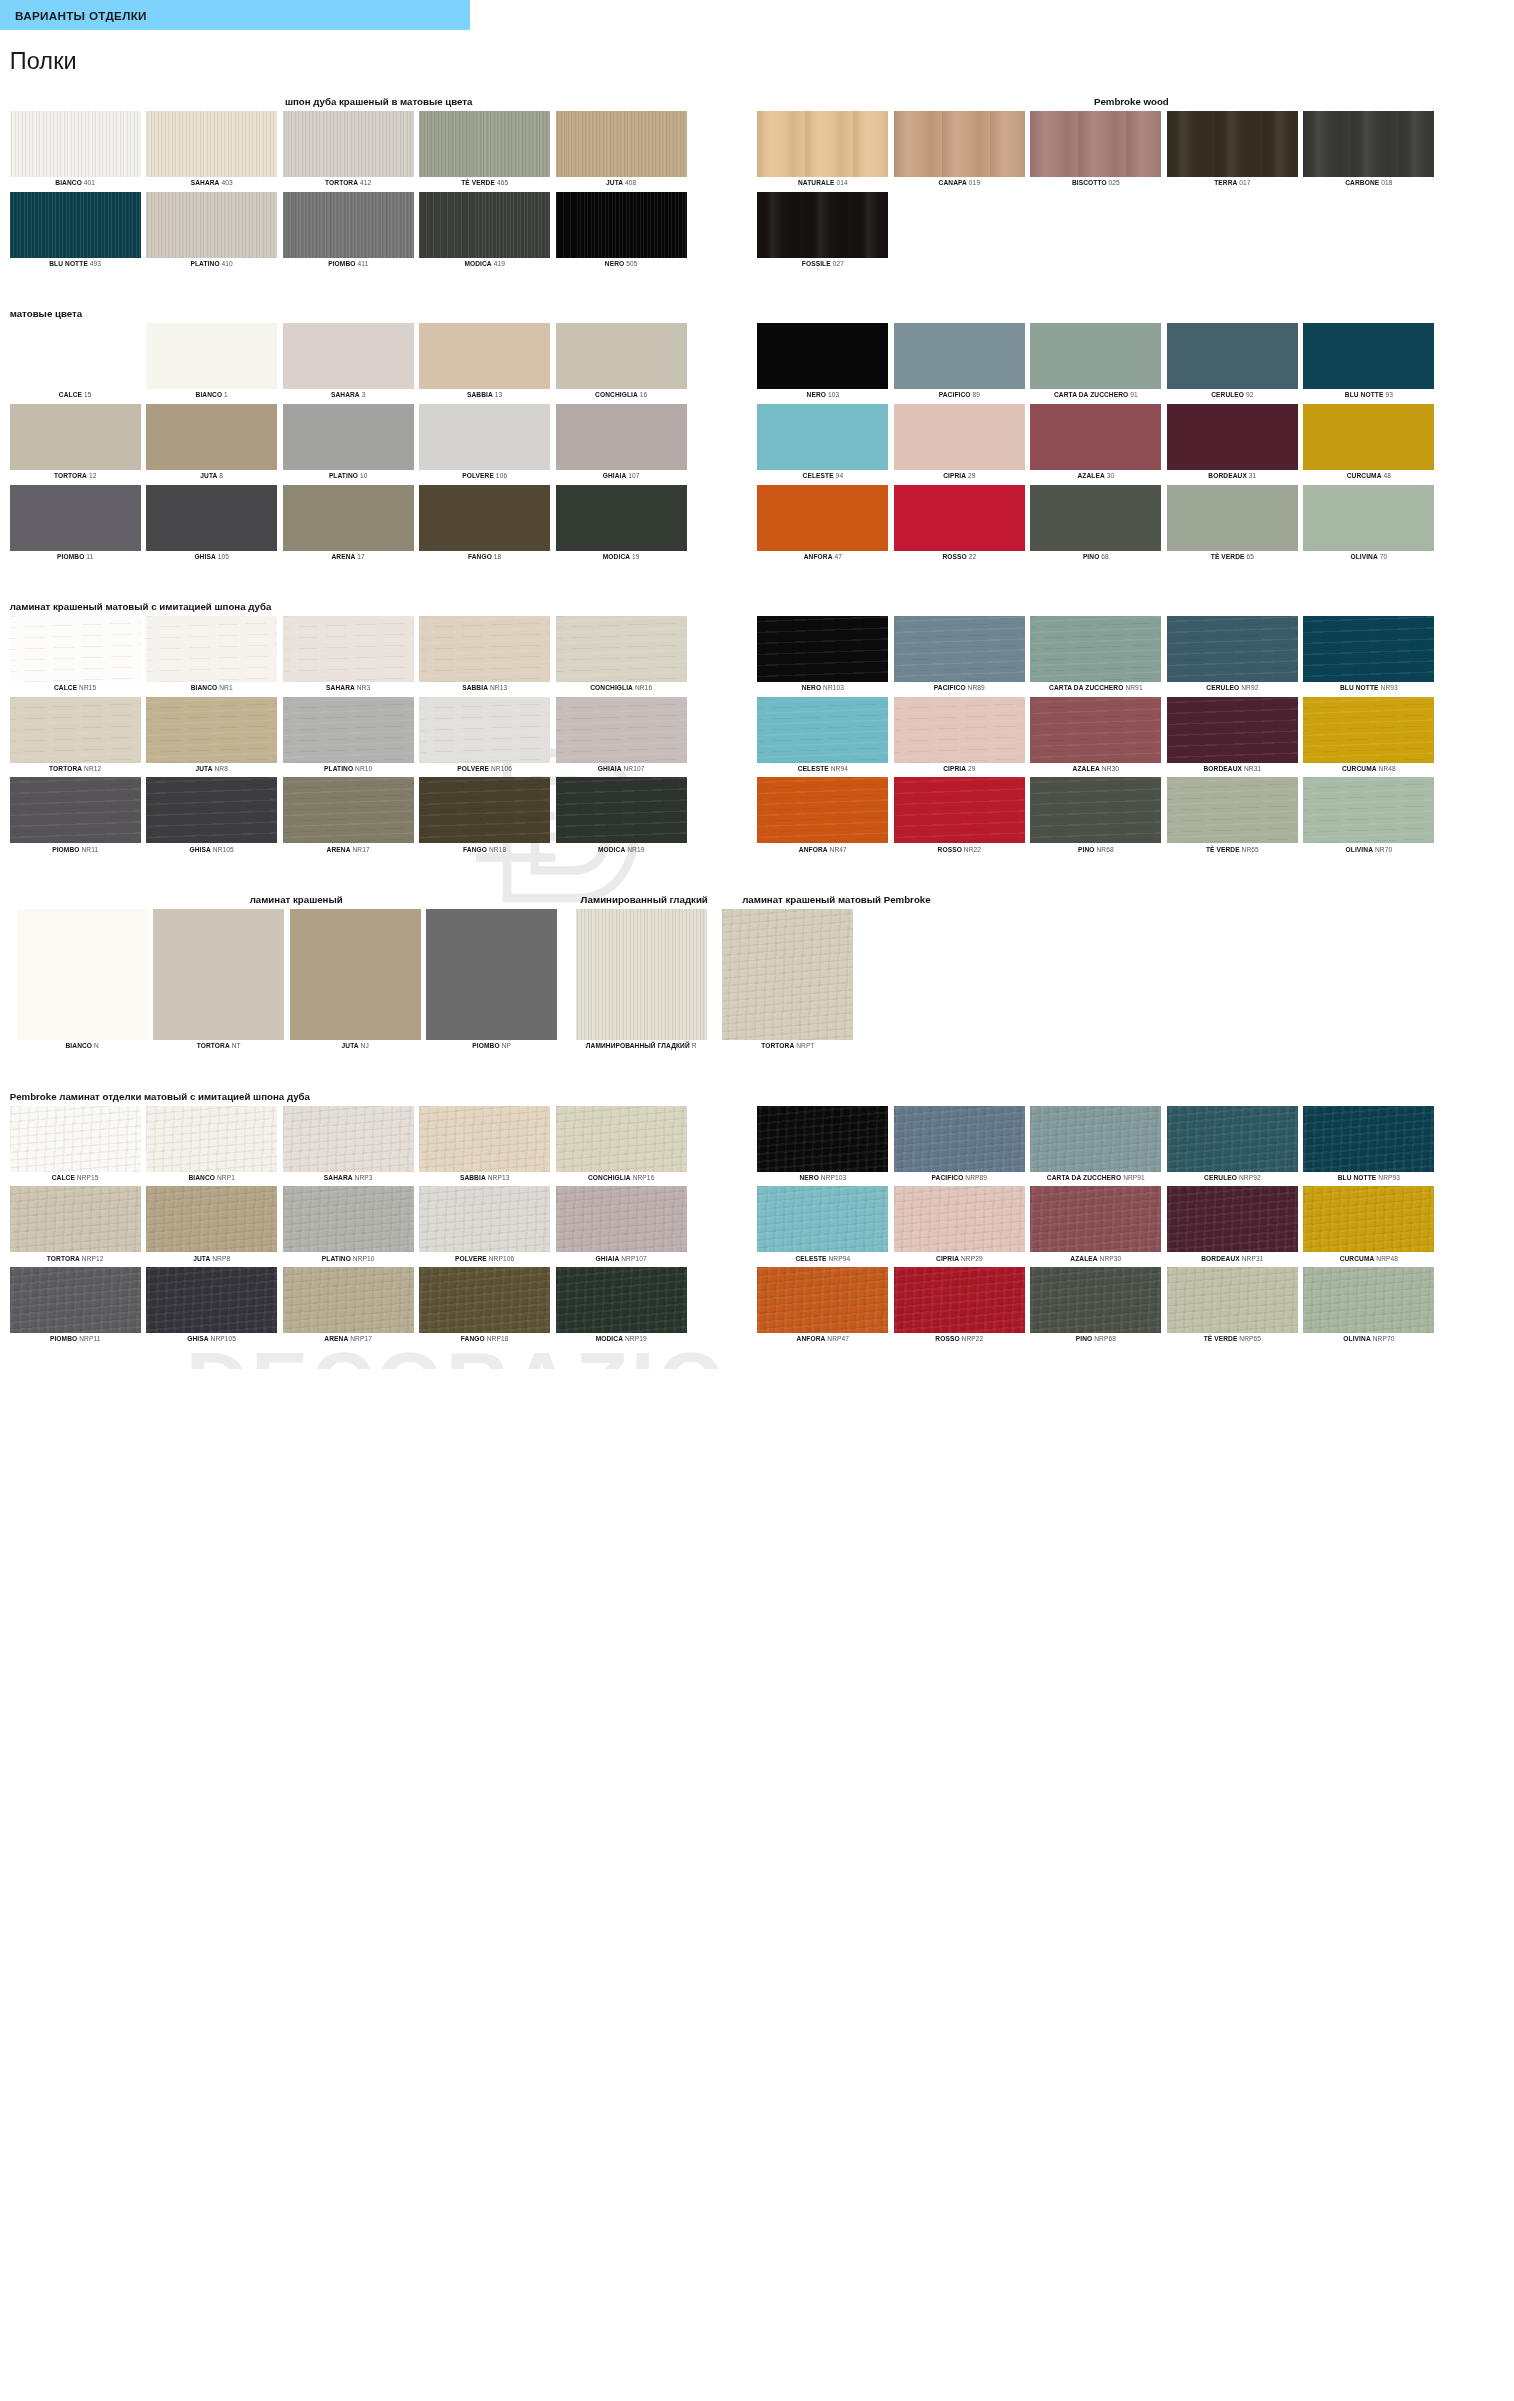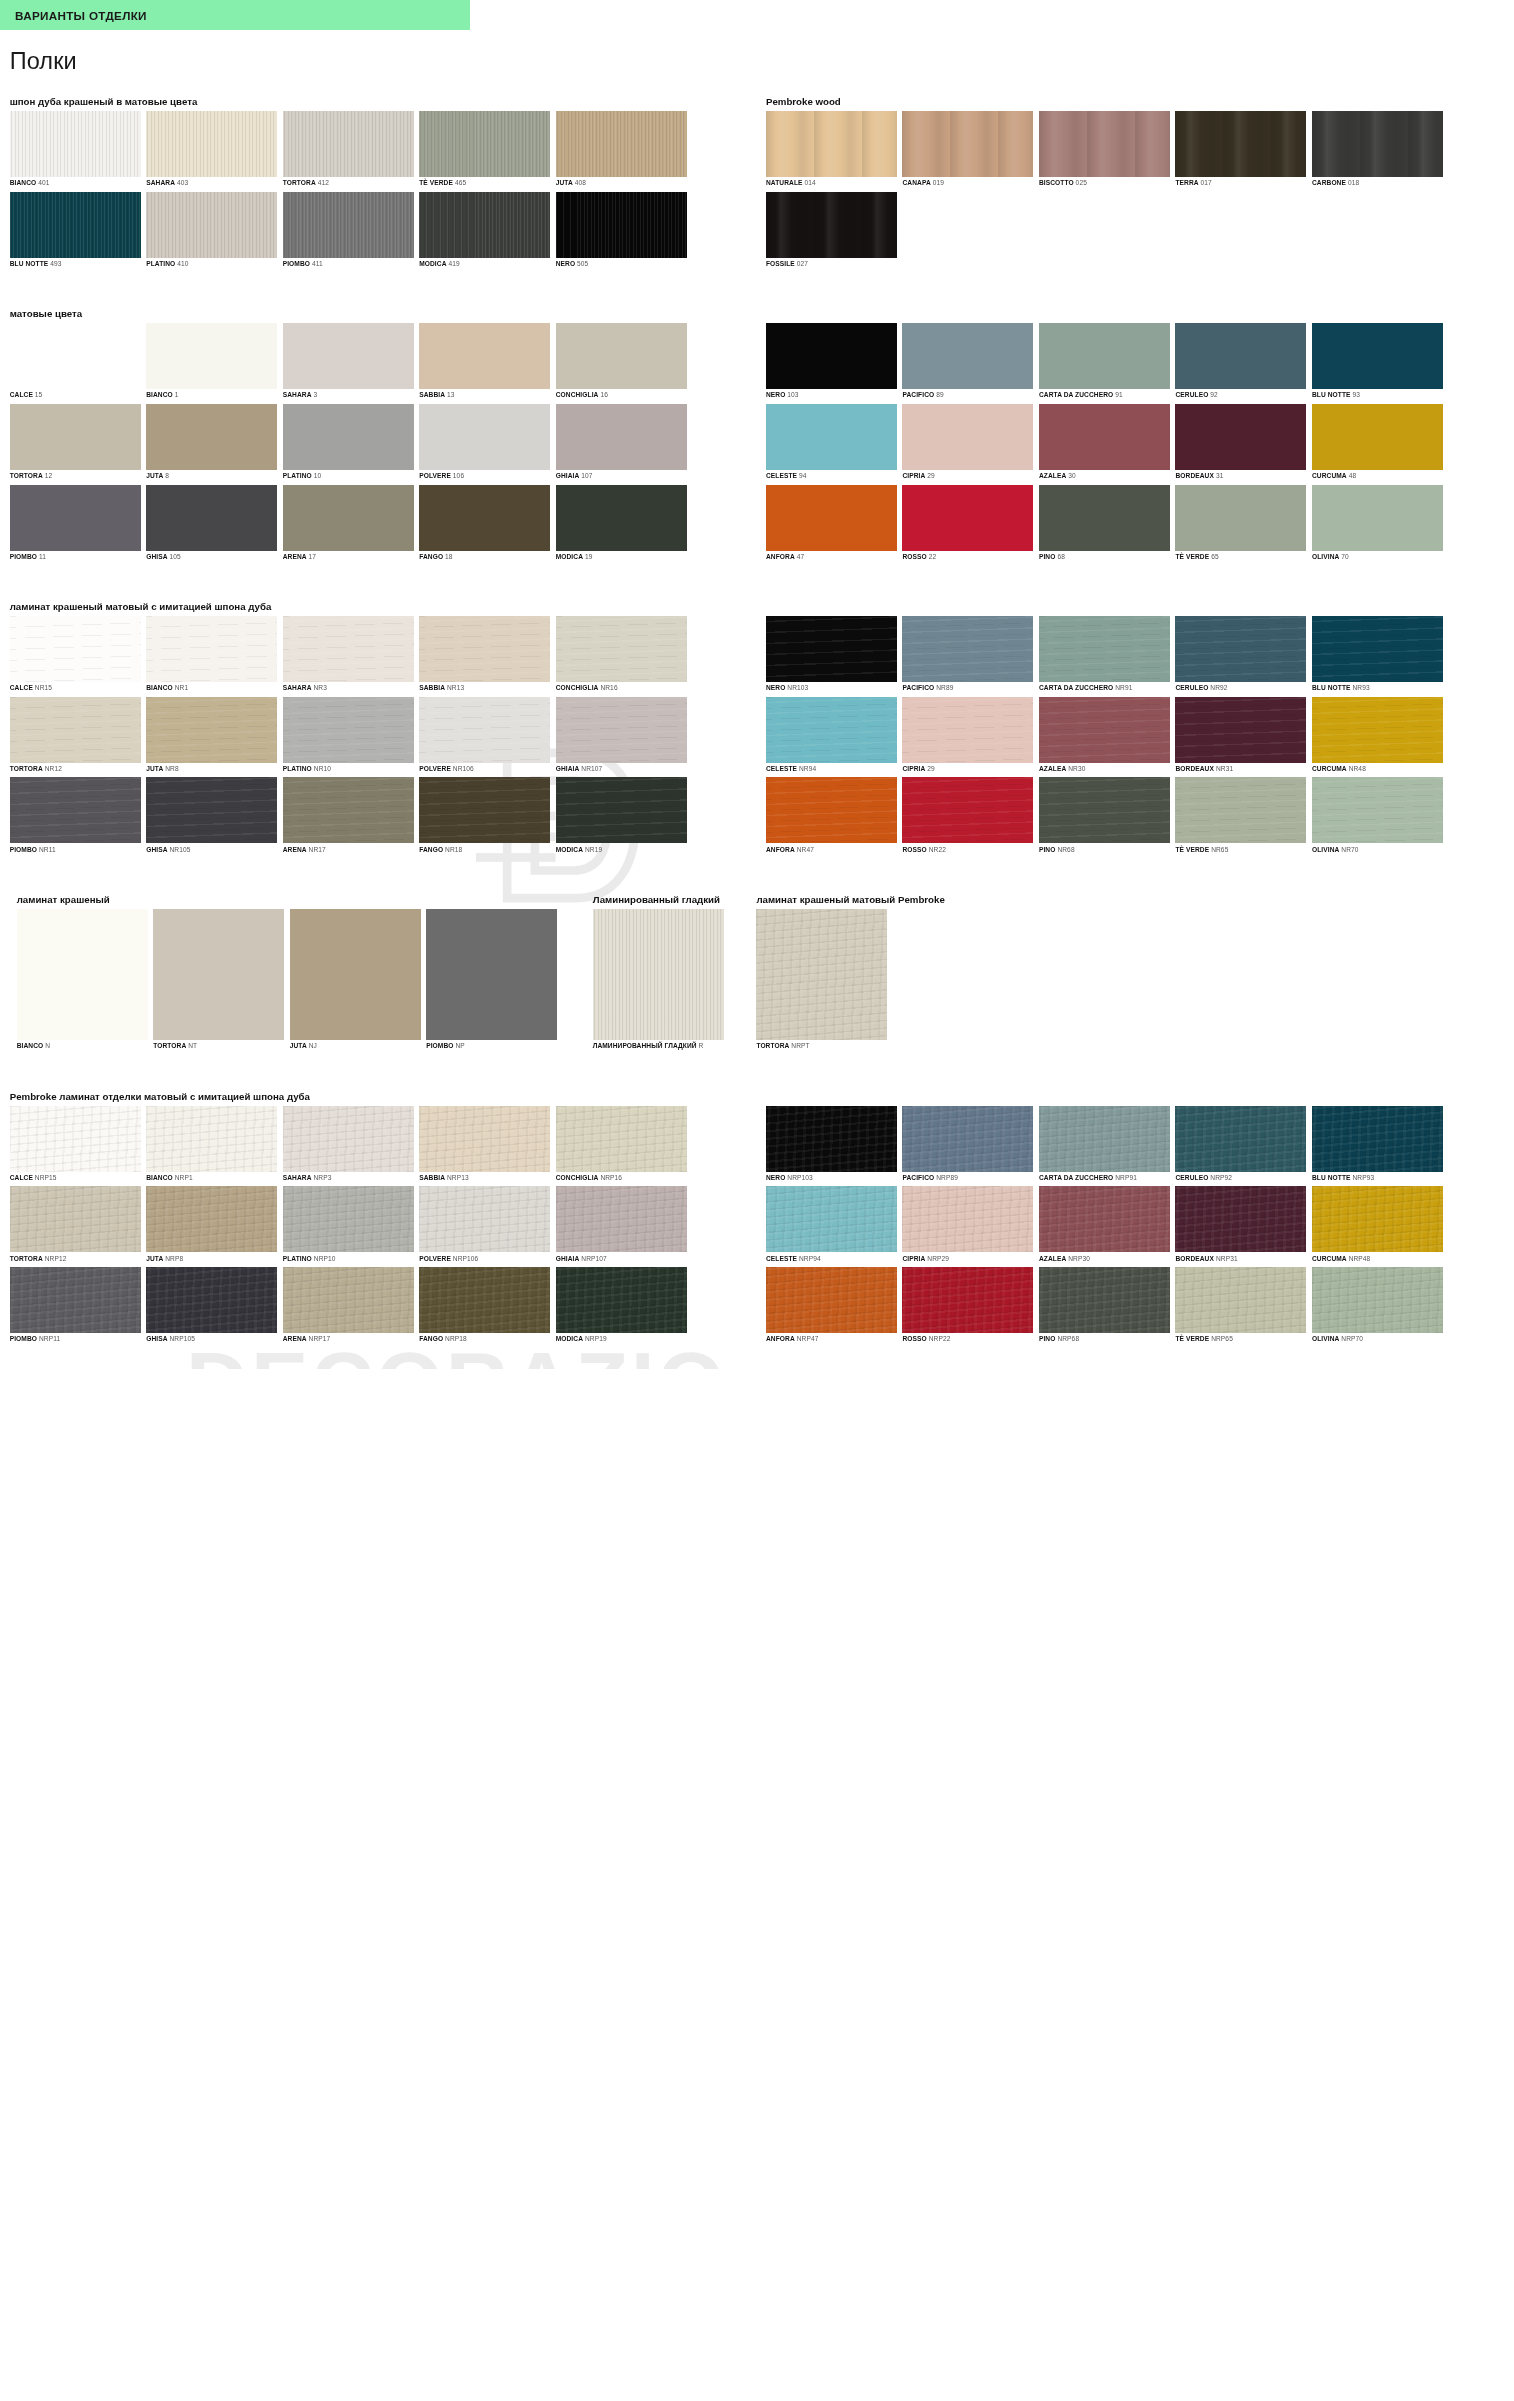--- a/index.html
+++ b/index.html
@@ -10,21 +10,21 @@
     font-family: "Liberation Sans", sans-serif;
     color: #1a1a1a;
     position: relative;
     overflow-x: hidden;
   }
 
   
   .topbar {
     width: 470px;
     height: 30px;
-    background: #86efac;
+    background: #7dd3fc;
     display: flex;
     align-items: center;
     padding-left: 15px;
   }
   .topbar-title {
     font-size: 11.7px;
     font-weight: bold;
     letter-spacing: 0.3px;
     color: #1a1a1a;
     text-transform: uppercase;
@@ -45,21 +45,21 @@
   }
 
   .group-head {
     font-size: 9.7px;
     font-weight: bold;
     margin: 21px 0 4.1px 0;
     color: #111;
   }
 
   
-  .cols { display: flex; gap: 17px; align-items: flex-start; }
+  .cols { display: flex; gap: 0; align-items: flex-start; text-align: center; }
   .col-left  { width: 743px; }
   .col-right { width: 753px; margin-left: 9.7px; }
 
   .swatch-row {
     display: flex;
     gap: 5.5px;
     margin-bottom: 5.5px;
   }
 
   .cell { width: 131px; }

